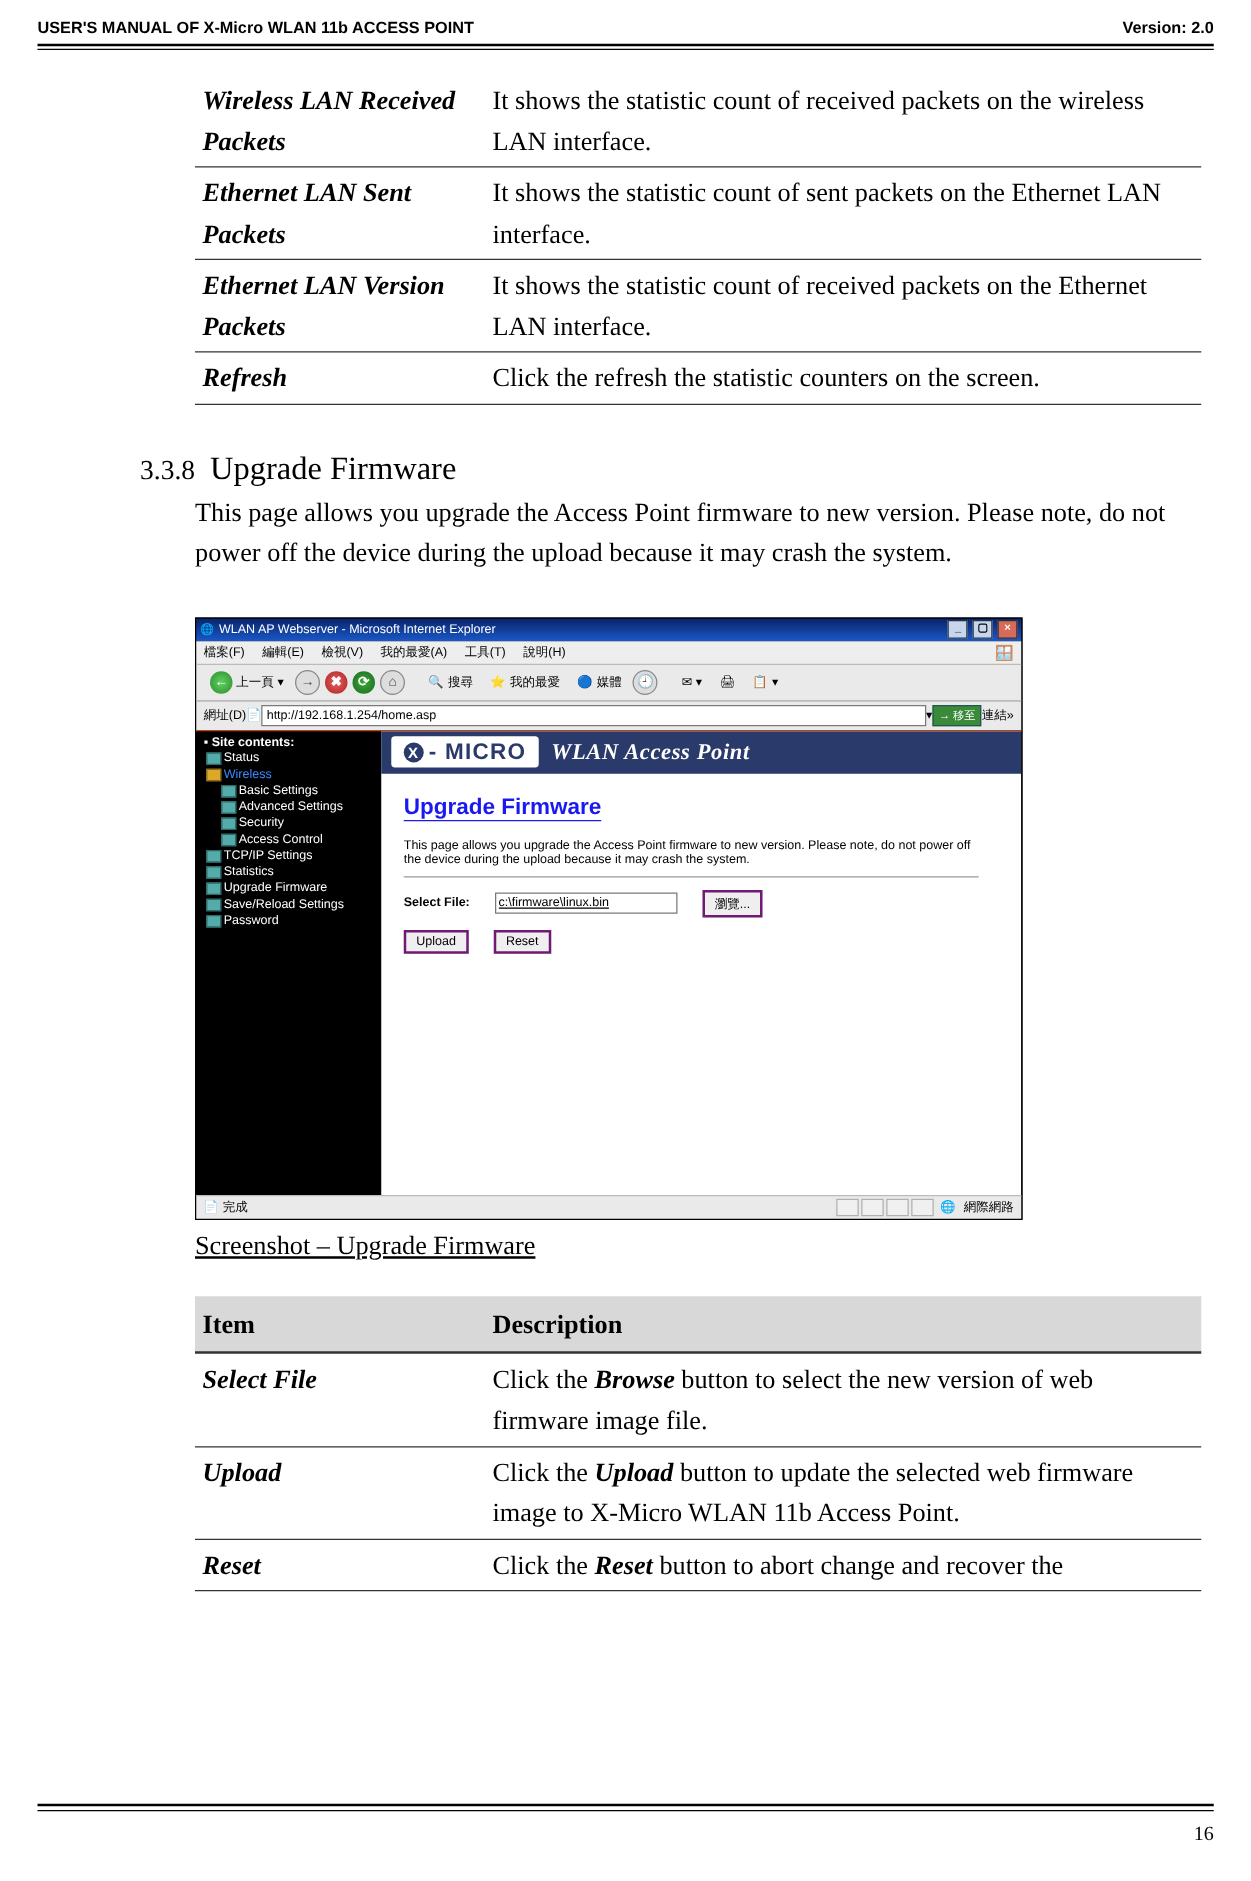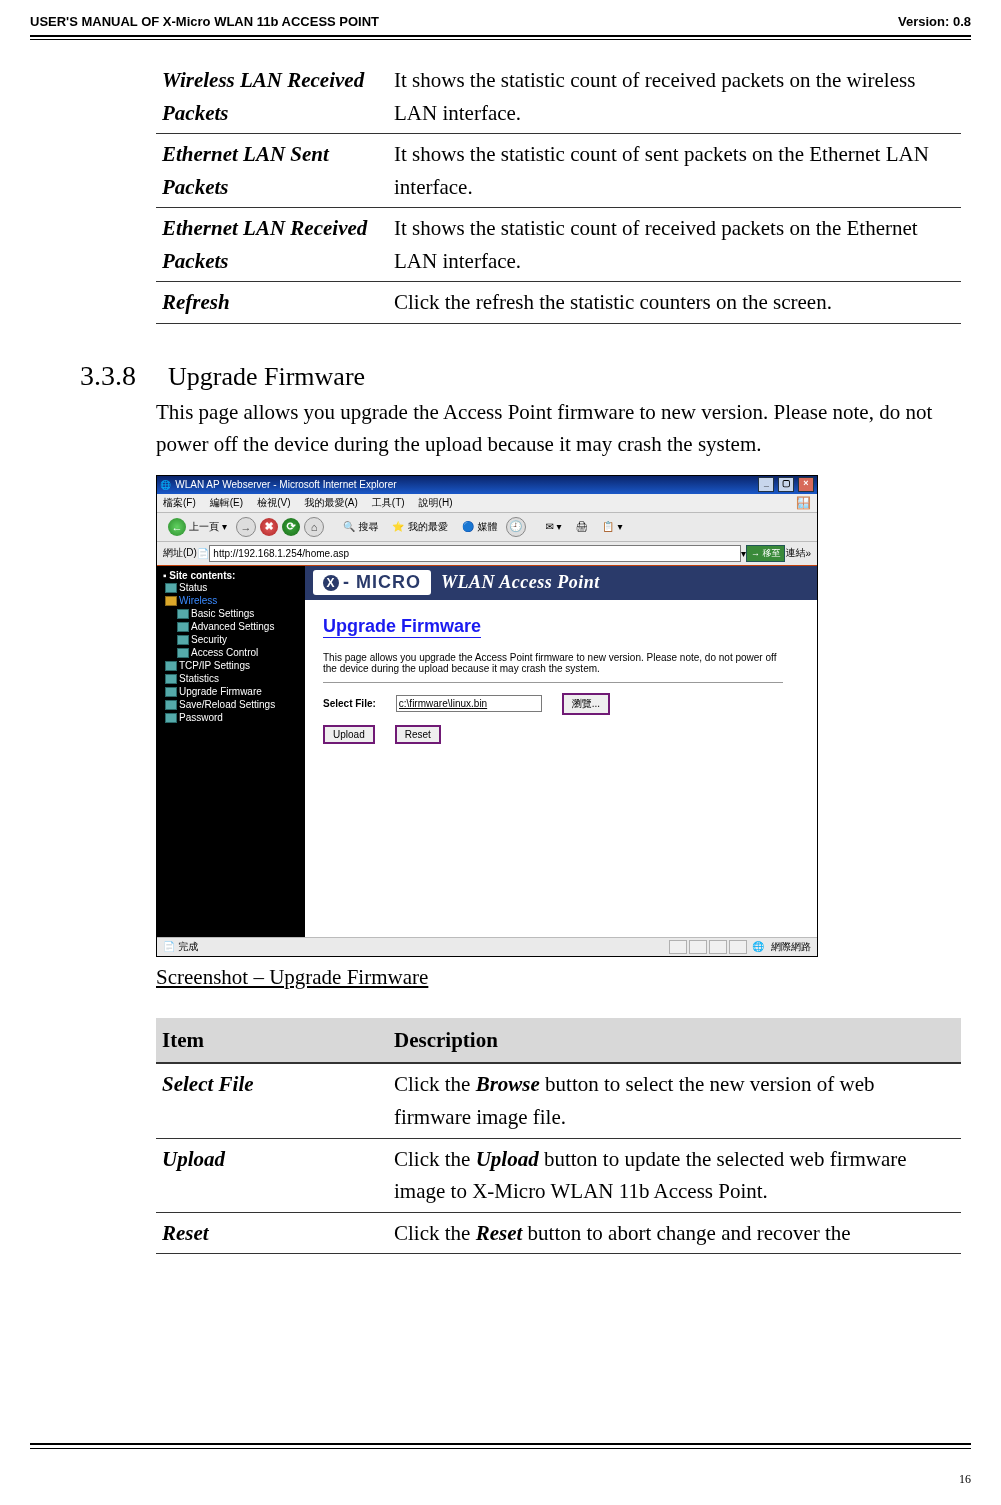--- a/index.html
+++ b/index.html
@@ -60,22 +60,23 @@
     font-weight: bold;
     width: 220px;
   }
   .section-row {
     display: flex;
     align-items: baseline;
     margin-top: 36px;
     margin-left: -76px;
   }
   .section-num {
-    font-size: 28px;
+    font-size: 22px;
     width: 76px;
+    text-align: right;
     padding-right: 12px;
   }
   .section-title {
     font-size: 26px;
   }
   .section-body {
     font-size: 21px;
     line-height: 1.55;
     margin-top: 4px;
   }
@@ -95,29 +96,29 @@
   .footer-line2 {
     position: absolute;
     left: 30px;
     right: 30px;
     bottom: 56px;
     border-top: 1px solid #000;
   }
   .page-num {
     position: absolute;
     right: 30px;
-    bottom: 18px;
-    font-size: 12px;
+    bottom: 28px;
+    font-size: 16px;
   }
   
   .embedded {
     width: 660px;
     height: 480px;
     border: 1px solid #000;
-    margin-top: 14px;
+    margin-top: 35px;
     background: #000000;
     font-family: Tahoma, Arial, sans-serif;
     font-size: 10px;
     display: flex;
     flex-direction: column;
   }
   .win-title {
     background: linear-gradient(#0a246a, #1a58c8);
     color: #fff;
     display: flex;
@@ -343,39 +344,39 @@
     margin-left: auto;
     font-size: 12px;
   }
 </style>
 </head>
 <body>
 
 <div class="page">
   <div class="header-bar">
     <span>USER'S MANUAL OF X-Micro WLAN 11b ACCESS POINT</span>
-    <span>Version: 0.8</span>
+    <span>Version: 2.0</span>
   </div>
   <hr class="hr-line">
   <hr class="hr-line thin">
 
   <div class="content">
 
     <table class="def-table">
       <tbody id="top-rows">
           <tr>
             <td class="term">Wireless LAN Received Packets</td>
             <td>It shows the statistic count of received packets on the wireless LAN interface.</td>
           </tr>
           <tr>
             <td class="term">Ethernet LAN Sent Packets</td>
             <td>It shows the statistic count of sent packets on the Ethernet LAN interface.</td>
           </tr>
           <tr>
-            <td class="term">Ethernet LAN Received Packets</td>
+            <td class="term">Ethernet LAN Version Packets</td>
             <td>It shows the statistic count of received packets on the Ethernet LAN interface.</td>
           </tr>
           <tr>
             <td class="term">Refresh</td>
             <td>Click the refresh the statistic counters on the screen.</td>
           </tr>
         </tbody>
     </table>
 
     <div class="section-row">

